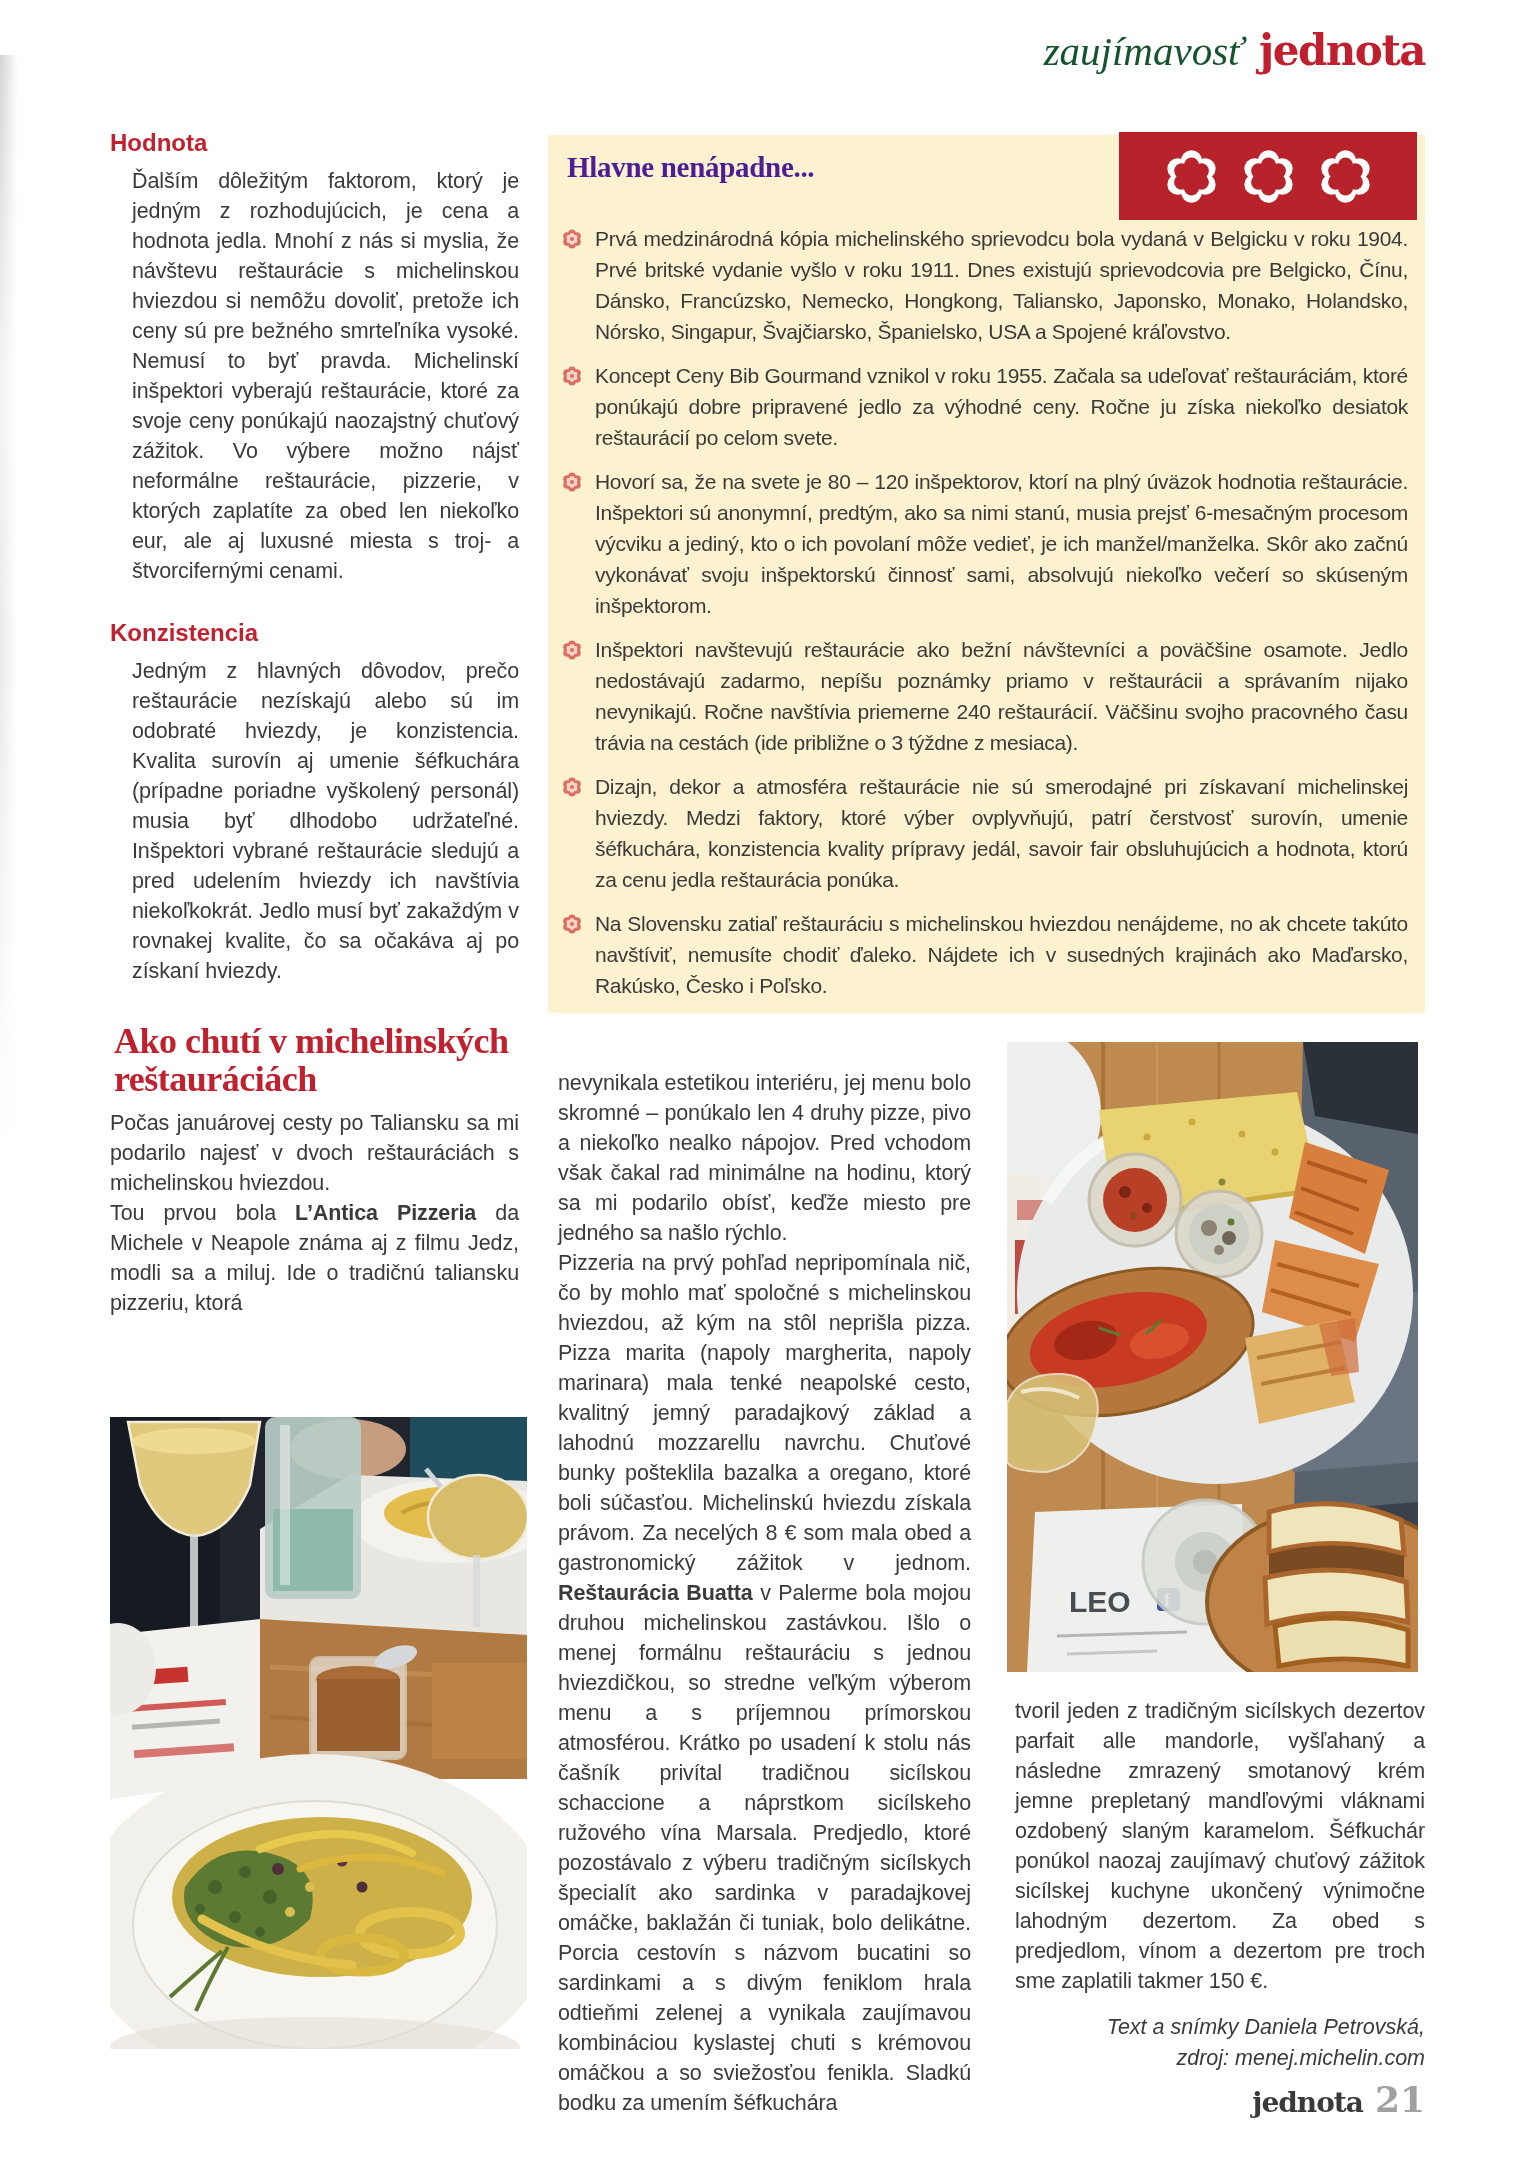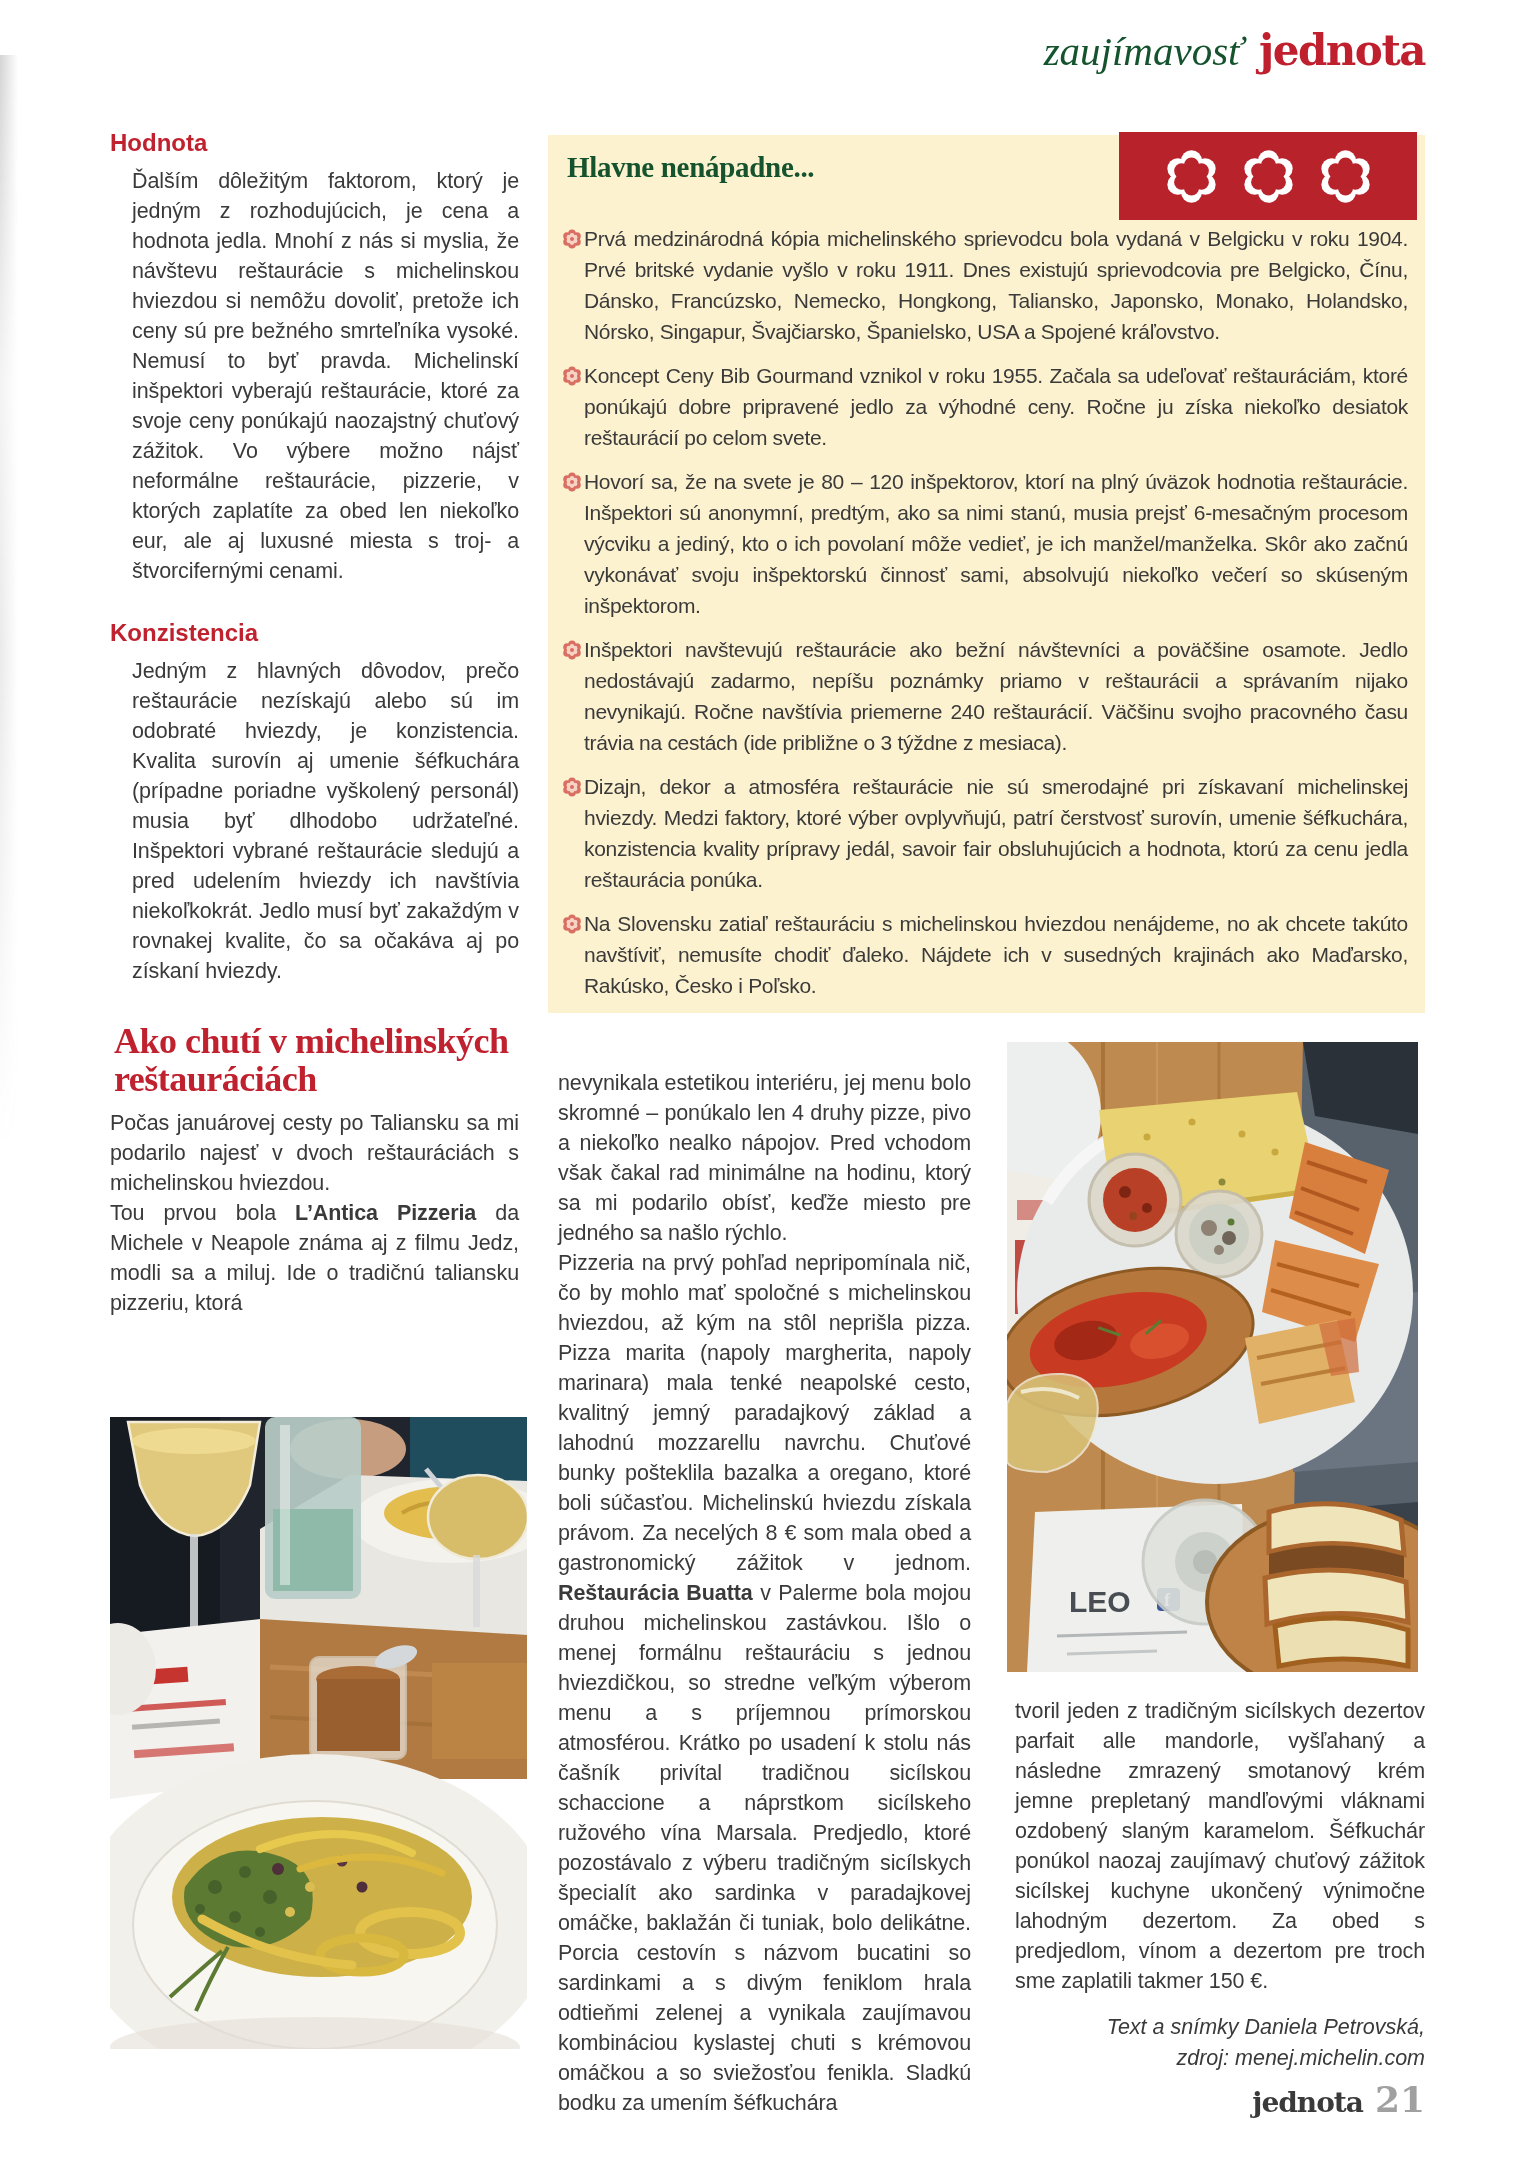--- a/index.html
+++ b/index.html
@@ -20,25 +20,25 @@
   
   .bodytext { font-size:21.5px; line-height:30px; text-align:justify; letter-spacing:-0.1px; }
   .b { font-weight:bold; }
   
   .col-left { position:absolute; left:110px; top:96px; width:409px; }
   .col-left .indent { padding-left:22px; }
   .section-h { font-size:24px; font-weight:bold; color:#c0212e; margin:33px 0 9px 0; }
   .feature-h { font-family:"Liberation Serif", serif; font-weight:bold; font-size:36px; line-height:38px; color:#c0212e; margin:36px 0 10px 4px; letter-spacing:-0.5px; }
   
   .infobox { position:absolute; left:548px; top:135px; width:877px; height:878px; background:#fdf2cf; }
-  .infobox-title { position:absolute; left:19px; top:16px; font-family:"Liberation Serif", serif; font-weight:bold; font-size:29px; color:#14532d; letter-spacing:-0.3px; }
+  .infobox-title { position:absolute; left:19px; top:16px; font-family:"Liberation Serif", serif; font-weight:bold; font-size:29px; color:#4c1d95; letter-spacing:-0.3px; }
   .red-block { position:absolute; top:-3px; right:8px; width:298px; height:88px; background:#b7222b; display:flex; align-items:center; justify-content:center; gap:22px; }
   .mich-flower { width:55px; height:55px; display:block; }
   .bullets { position:absolute; left:14px; top:88px; width:846px; list-style:none; margin:0; padding:0; }
-  .bullets li { display:flex; gap:2px; margin-bottom:13px; }
+  .bullets li { display:flex; gap:13px; margin-bottom:13px; }
   .bullet-icon { flex:0 0 20px; width:20px; height:20px; margin-top:6px; }
   .bullet-text { font-size:21px; line-height:31px; text-align:justify; letter-spacing:-0.3px; color:#3a3a3a; }
   
   .col-mid { position:absolute; left:558px; top:1068px; width:413px; }
   .col-right { position:absolute; left:1015px; top:1696px; width:410px; }
   .credits { margin-top:16px; text-align:right; font-style:italic; font-size:21.5px; line-height:31px; color:#3a3a3a; }
   
   .photo { position:absolute; display:block; }
   .photo-left { left:110px; top:1417px; width:417px; height:632px; }
   .photo-right { left:1007px; top:1042px; width:411px; height:630px; }

